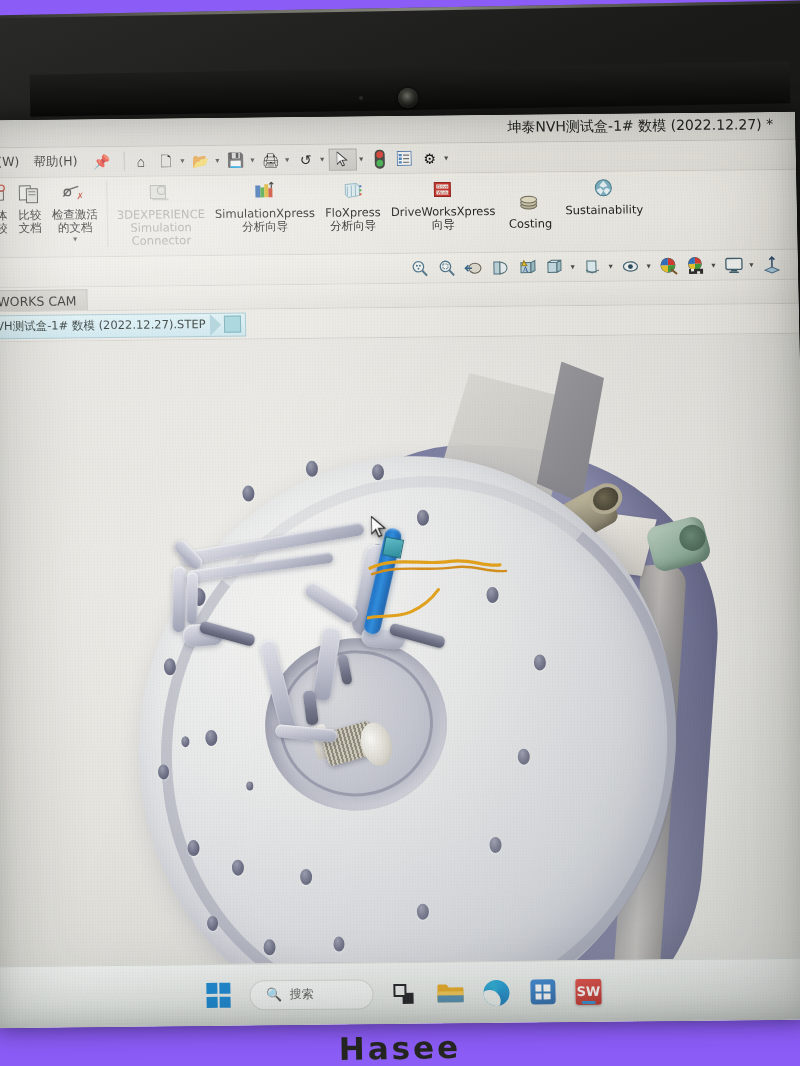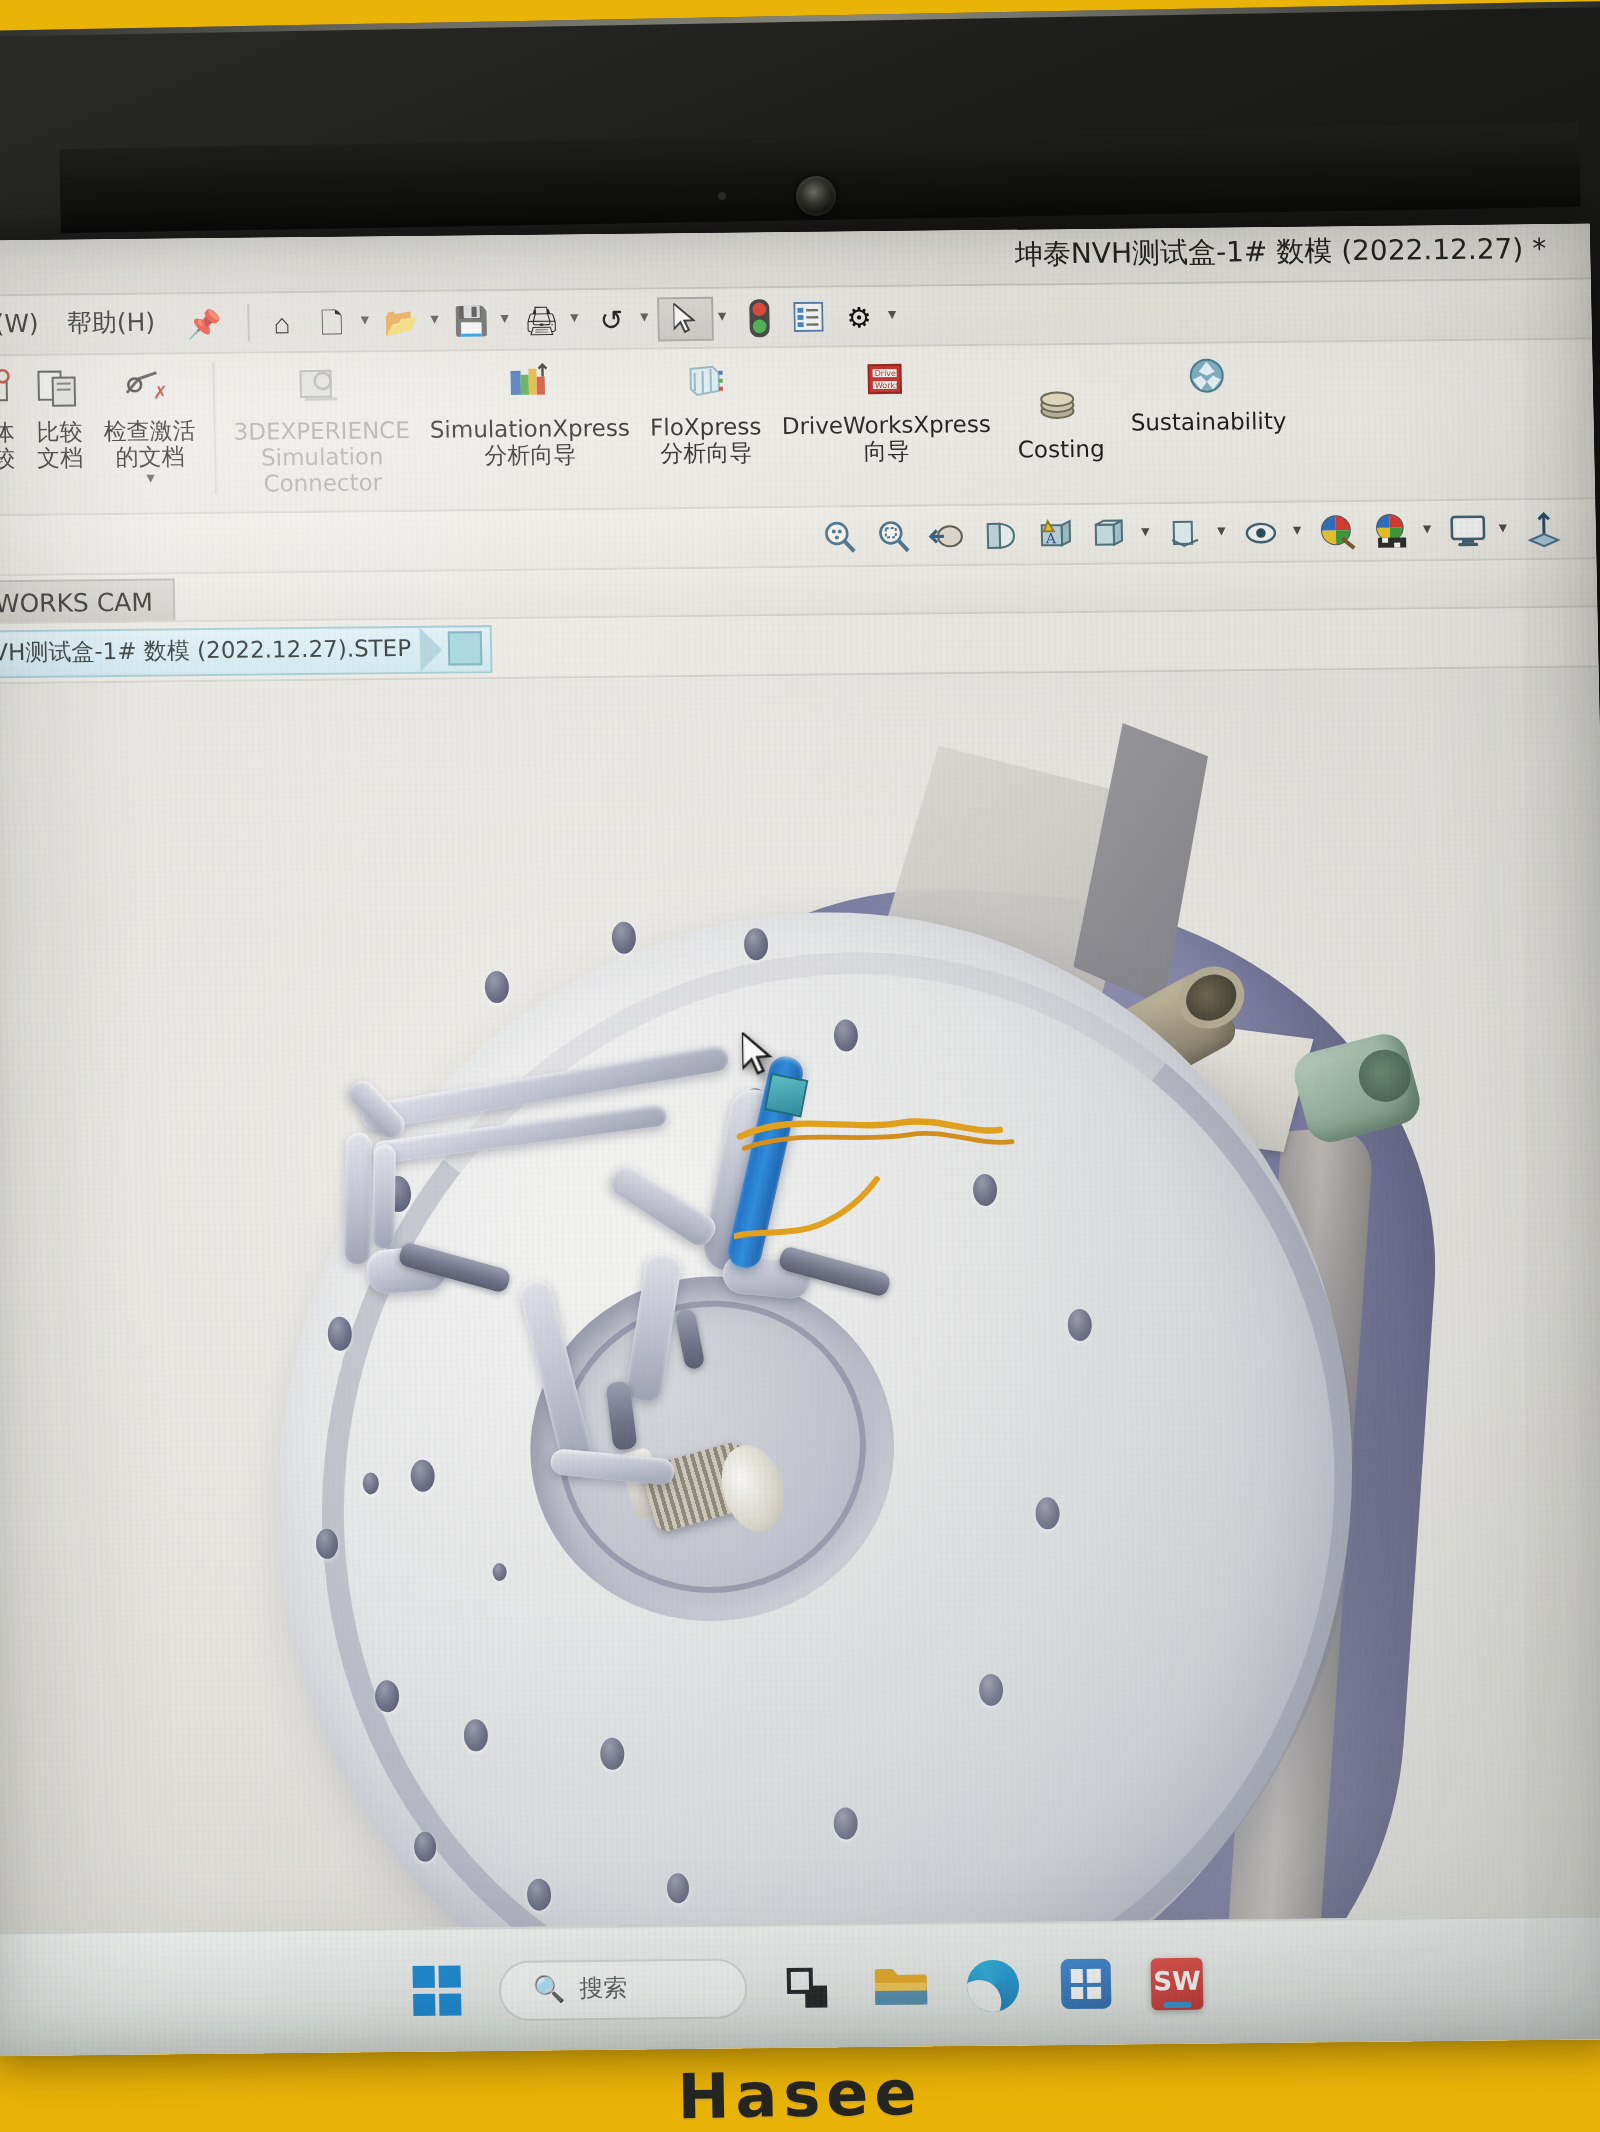--- a/index.html
+++ b/index.html
@@ -5,21 +5,21 @@
   * { box-sizing: border-box; margin: 0; padding: 0; }
   html, body {
     width: 800px; height: 1066px;
     background: #0a0a0a; overflow: hidden;
     font-family: "Liberation Sans", "DejaVu Sans", sans-serif;
   }
 
   
   #photo {
     position: absolute; inset: 0;
-    background: #eab308;
+    background: #8b5cf6;
     overflow: hidden;
   }
 
   
   .bezel {
     position: absolute;
     left: -10px; top: 8px; width: 820px; height: 1000px;
     background: linear-gradient(160deg,#2a2a28 0%, #1a1a19 22%, #121211 60%, #0c0c0b 100%);
     transform: rotate(-1.05deg);
   }

